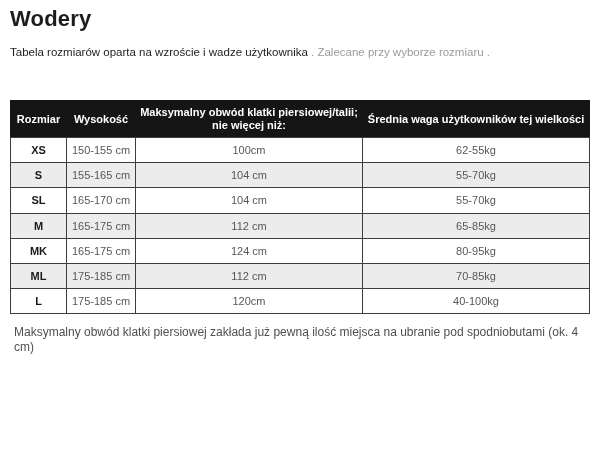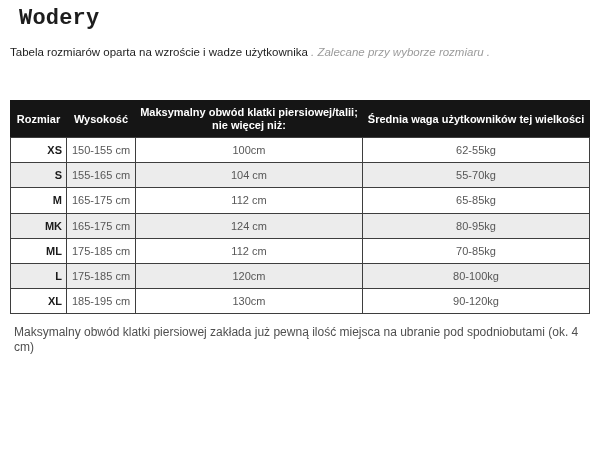--- a/index.html
+++ b/index.html
@@ -20,36 +20,35 @@
     background: #ffffff;
     font-family: "Liberation Sans", "DejaVu Sans", sans-serif;
   }
   .page {
     width: 600px;
     height: 462px;
     padding: 5px 10px 0 10px;
     overflow: hidden;
   }
   .page-title {
-    margin: 0 0 13px 9px;
+    margin: 0 0 13px 0;
     font-size: 22px;
     line-height: 27px;
     font-weight: 700;
     color: var(--title-text);
     letter-spacing: 0.2px;
-    font-family: Liberation Mono, monospace;
   }
   .intro {
     margin: 0 0 17px 0;
     font-size: 11.5px;
     line-height: 14px;
     color: var(--title-text);
   }
   .intro .bold { font-weight: 400; }
-  .intro .muted { color: var(--muted-text); font-style: italic; }
+  .intro .muted { color: var(--muted-text); }
   table.size-table {
     border-collapse: collapse;
     table-layout: fixed;
     width: 579px;
     margin-top: 41px;
   }
   table.size-table th,
   table.size-table td {
     border: 1px solid var(--border);
     text-align: center;
@@ -72,21 +71,20 @@
     font-size: 11px;
     color: var(--cell-text);
     background: #ffffff;
   }
   table.size-table tbody tr:nth-child(even) td {
     background: var(--row-alt-bg);
   }
   table.size-table tbody td.size-cell {
     font-weight: 700;
     color: var(--size-text);
-    text-align: right;
   }
   .footnote {
     margin: 11px 0 0 4px;
     font-size: 12px;
     line-height: 15px;
     color: var(--footnote-text);
   }
 </style>
 </head>
 <body>
@@ -120,20 +118,26 @@
           <td>100cm</td>
           <td>62-55kg</td>
         </tr>
         <tr>
           <td class="size-cell">S</td>
           <td>155-165 cm</td>
           <td>104 cm</td>
           <td>55-70kg</td>
         </tr>
         <tr>
+          <td class="size-cell">SL</td>
+          <td>165-170 cm</td>
+          <td>104 cm</td>
+          <td>55-70kg</td>
+        </tr>
+        <tr>
           <td class="size-cell">M</td>
           <td>165-175 cm</td>
           <td>112 cm</td>
           <td>65-85kg</td>
         </tr>
         <tr>
           <td class="size-cell">MK</td>
           <td>165-175 cm</td>
           <td>124 cm</td>
           <td>80-95kg</td>
@@ -141,26 +145,20 @@
         <tr>
           <td class="size-cell">ML</td>
           <td>175-185 cm</td>
           <td>112 cm</td>
           <td>70-85kg</td>
         </tr>
         <tr>
           <td class="size-cell">L</td>
           <td>175-185 cm</td>
           <td>120cm</td>
-          <td>80-100kg</td>
-        </tr>
-        <tr>
-          <td class="size-cell">XL</td>
-          <td>185-195 cm</td>
-          <td>130cm</td>
-          <td>90-120kg</td>
+          <td>40-100kg</td>
         </tr>
       </tbody>
   </table>
 
   <p class="footnote">Maksymalny obwód klatki piersiowej zakłada już pewną ilość miejsca na ubranie pod spodniobutami (ok. 4 cm)</p>
 
 </div>
 
 </body></html>

